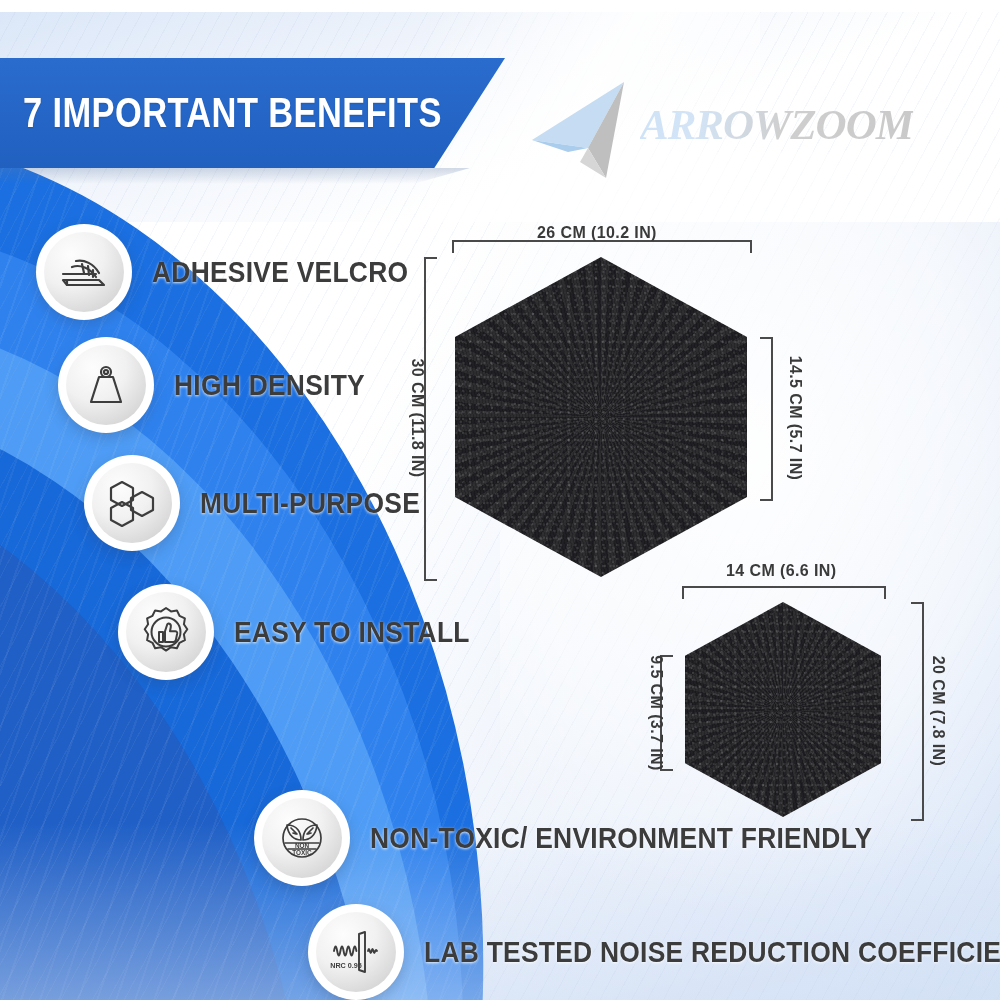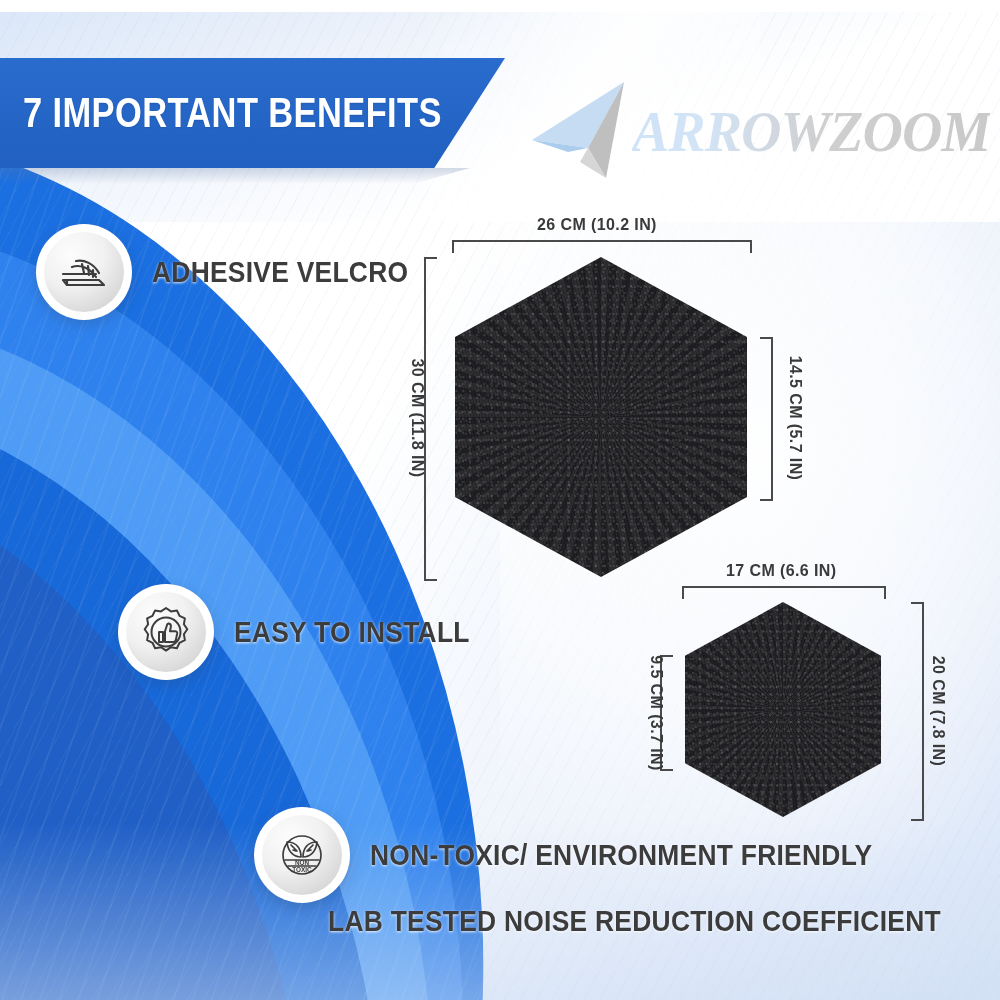--- a/index.html
+++ b/index.html
@@ -105,24 +105,24 @@
     clip-path:polygon(0 0, 100% 0, 88% 100%, 0 100%);
   }
   .header-sheen-a{
     position:absolute;left:430px;top:0;width:330px;height:210px;
     background:linear-gradient(125deg,rgba(255,255,255,0) 0%,rgba(255,255,255,0.9) 45%,rgba(255,255,255,0) 100%);
   }
 
   .logo{position:absolute;left:528px;top:62px;width:440px;height:112px;}
   .logo svg{position:absolute;left:0;top:0;}
   .logo-word{
-    position:absolute;left:104px;top:26px;
+    position:absolute;left:112px;top:26px;
     font-family:"Liberation Serif","DejaVu Serif",serif;
     font-style:italic;font-weight:bold;
-    font-size:56px;letter-spacing:-1px;
+    font-size:43px;letter-spacing:-1px;
     background:linear-gradient(100deg,#cfe3f7 0%,#d3e4f6 22%,#cfcfcf 52%,#c9c9c9 100%);
     -webkit-background-clip:text;background-clip:text;
     color:transparent;
     white-space:nowrap;
   }
 
   
   .benefit{position:absolute;display:flex;align-items:center;}
   .badge{
     position:relative;width:96px;height:96px;border-radius:50%;
@@ -237,80 +237,114 @@
           <path d="M9 34 L9 39"></path>
           <path d="M18 15 C26 13, 36 18, 41 27"></path>
           <path d="M14 21 C22 18, 32 22, 38 31"></path>
           <path d="M24 18 L26 27 M30 20 L31 29 M35 24 L35 31"></path>
         </svg>
       </div>
     </div>
     <div class="b-label">ADHESIVE VELCRO</div>
   </div>
 
-
+  <div class="benefit" style="left:58px;top:325px;">
+    <div class="badge">
+      <div class="badge-inner">
+        <svg width="50" height="50" viewBox="0 0 50 50" fill="none" stroke="#3d3d3d" stroke-width="2.2" stroke-linecap="round" stroke-linejoin="round">
+          <circle cx="25" cy="12" r="5"></circle>
+          <circle cx="25" cy="12" r="2"></circle>
+          <path d="M18 17 H32 L40 42 H10 Z"></path>
+        </svg>
+      </div>
+    </div>
+    <div class="b-label">HIGH DENSITY</div>
+  </div>
+
+  <div class="benefit" style="left:84px;top:443px;">
+    <div class="badge">
+      <div class="badge-inner">
+        <svg width="52" height="50" viewBox="0 0 52 50" fill="none" stroke="#3d3d3d" stroke-width="2.2" stroke-linejoin="round">
+          <polygon points="16,4 27,10 27,22 16,28 5,22 5,10"></polygon>
+          <polygon points="16,24 27,30 27,42 16,48 5,42 5,30"></polygon>
+          <polygon points="36,14 47,20 47,32 36,38 25,32 25,20"></polygon>
+        </svg>
+      </div>
+    </div>
+    <div class="b-label">MULTI-PURPOSE</div>
+  </div>
 
   <div class="benefit" style="left:118px;top:572px;text-align:right;">
     <div class="badge">
       <div class="badge-inner">
         <svg width="54" height="54" viewBox="0 0 54 54" fill="none" stroke="#3d3d3d" stroke-width="2" stroke-linejoin="round" stroke-linecap="round">
           <path d="M27 3 l5.0 3.4 5.9-1.0 2.6 5.4 5.4 2.6 -1.0 5.9 3.4 5.0 -3.4 5.0 1.0 5.9 -5.4 2.6 -2.6 5.4 -5.9-1.0 -5.0 3.4 -5.0-3.4 -5.9 1.0 -2.6-5.4 -5.4-2.6 1.0-5.9 -3.4-5.0 3.4-5.0 -1.0-5.9 5.4-2.6 2.6-5.4 5.9 1.0 Z"></path>
           <circle cx="27" cy="27" r="14.5"></circle>
           <path d="M24 27 v10 h-4 v-10 z"></path>
           <path d="M26 37 h8.5 c1.6 0 2.2-1.1 2.4-2.2 l1.3-6.4 c0.2-1.3-0.7-2.2-2-2.2 h-5.2 l0.8-4.2 c0.3-1.6-0.6-3.1-2.1-3.4 -0.7-0.1-1.2 0.2-1.5 0.9 L26 26.2 Z"></path>
         </svg>
       </div>
     </div>
     <div class="b-label">EASY TO INSTALL</div>
   </div>
 
 
-  <div class="benefit" style="left:254px;top:795px;">
+  <div class="benefit" style="left:254px;top:778px;">
     <div class="badge">
       <div class="badge-inner">
         <svg width="54" height="52" viewBox="0 0 54 52" fill="none" stroke="#3d3d3d" stroke-width="1.7" stroke-linejoin="round" stroke-linecap="round">
           <circle cx="27" cy="26" r="19"></circle>
           <path d="M10 31 h34"></path>
           <path d="M13 37 h28"></path>
           <path d="M26 28 C20 28, 13 24, 12 13 C22 13, 26 20, 26 28 Z"></path>
           <path d="M28 28 C34 28, 41 24, 42 13 C32 13, 28 20, 28 28 Z"></path>
           <path d="M16 16 l6 6 M18 21 l3 1 M38 16 l-6 6 M36 21 l-3 1"></path>
           <text x="27" y="36.4" font-family="Liberation Sans, sans-serif" font-size="6.4" font-weight="bold" fill="#3d3d3d" stroke="none" text-anchor="middle">NON</text>
           <text x="27" y="43.4" font-family="Liberation Sans, sans-serif" font-size="6.4" font-weight="bold" fill="#3d3d3d" stroke="none" text-anchor="middle">TOXIC</text>
         </svg>
       </div>
     </div>
     <div class="b-label">NON-TOXIC/ ENVIRONMENT FRIENDLY</div>
   </div>
 
   <div class="benefit" style="left:308px;top:892px;">
+    <div class="badge">
+      <div class="badge-inner">
+        <svg width="56" height="50" viewBox="0 0 56 50" fill="none" stroke="#3d3d3d" stroke-width="1.9" stroke-linejoin="round" stroke-linecap="round">
+          <path d="M31 7 L37 5 L37 45 L31 43 Z"></path>
+          <path d="M6 24 q1.6-9 3.2 0 q1.6 9 3.2 0 q1.6-9 3.2 0 q1.6 9 3.2 0 q1.6-9 3.2 0 q1.6 9 3.2 0 q1.6-9 3.2 0"></path>
+          <path d="M40 24 q0.9-4 1.8 0 q0.9 4 1.8 0 q0.9-4 1.8 0 q0.9 4 1.8 0 q0.9-2 1.8 0"></path>
+          <text x="18" y="41" font-family="Liberation Sans, sans-serif" font-size="7.2" font-weight="bold" fill="#3d3d3d" stroke="none" text-anchor="middle">NRC 0.95</text>
+        </svg>
+      </div>
+    </div>
     <div class="b-label">LAB TESTED NOISE REDUCTION COEFFICIENT</div>
   </div>
 
   <div class="hexwrap" style="left:455px;top:245px;width:292px;height:320px;">
     <div class="hex"></div>
     <div class="hex-noise"></div>
   </div>
 
   <div class="bracket-h" style="left:452px;top:228px;width:296px;"></div>
-  <div class="dimlabel" style="left:537px;top:204px;">26 CM (10.2 IN)</div>
+  <div class="dimlabel" style="left:537px;top:212px;">26 CM (10.2 IN)</div>
 
   <div class="bracket-v" style="left:424px;top:245px;height:320px;"></div>
   <div class="dimlabel vert" style="left:352px;top:397px;width:130px;text-align:center;">30 CM (11.8 IN)</div>
 
   <div class="bracket-v flip" style="left:760px;top:325px;height:160px;"></div>
   <div class="dimlabel vert" style="left:722px;top:397px;width:145px;text-align:center;">14.5 CM (5.7 IN)</div>
 
   <div class="hexwrap" style="left:685px;top:590px;width:196px;height:215px;">
     <div class="hex"></div>
     <div class="hex-noise"></div>
   </div>
 
   <div class="bracket-h" style="left:682px;top:574px;width:200px;"></div>
-  <div class="dimlabel" style="left:726px;top:550px;">17 CM (6.6 IN)</div>
+  <div class="dimlabel" style="left:726px;top:550px;">14 CM (6.6 IN)</div>
 
   <div class="bracket-v" style="left:660px;top:643px;height:112px;"></div>
   <div class="dimlabel vert" style="left:591px;top:692px;width:130px;text-align:center;">9.5 CM (3.7 IN)</div>
 
   <div class="bracket-v flip" style="left:911px;top:590px;height:215px;"></div>
   <div class="dimlabel vert" style="left:873px;top:690px;width:130px;text-align:center;">20 CM (7.8 IN)</div>
 
 </div>
 
 </body></html>

